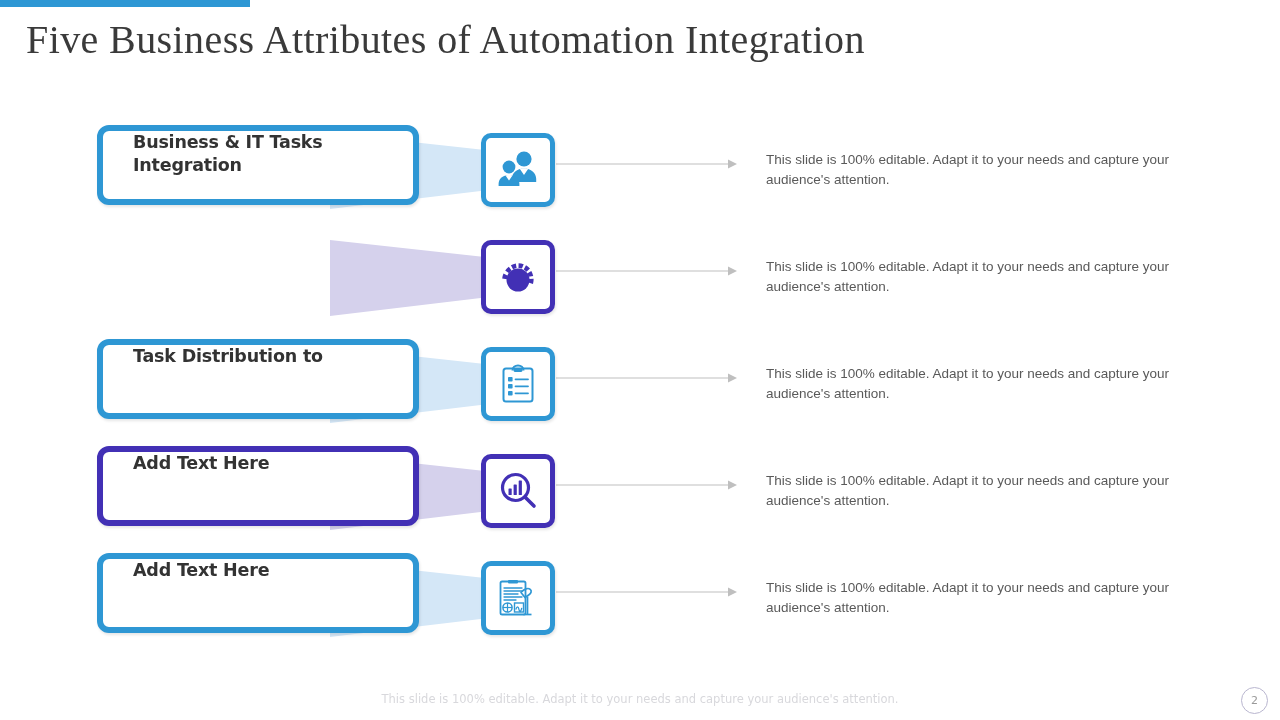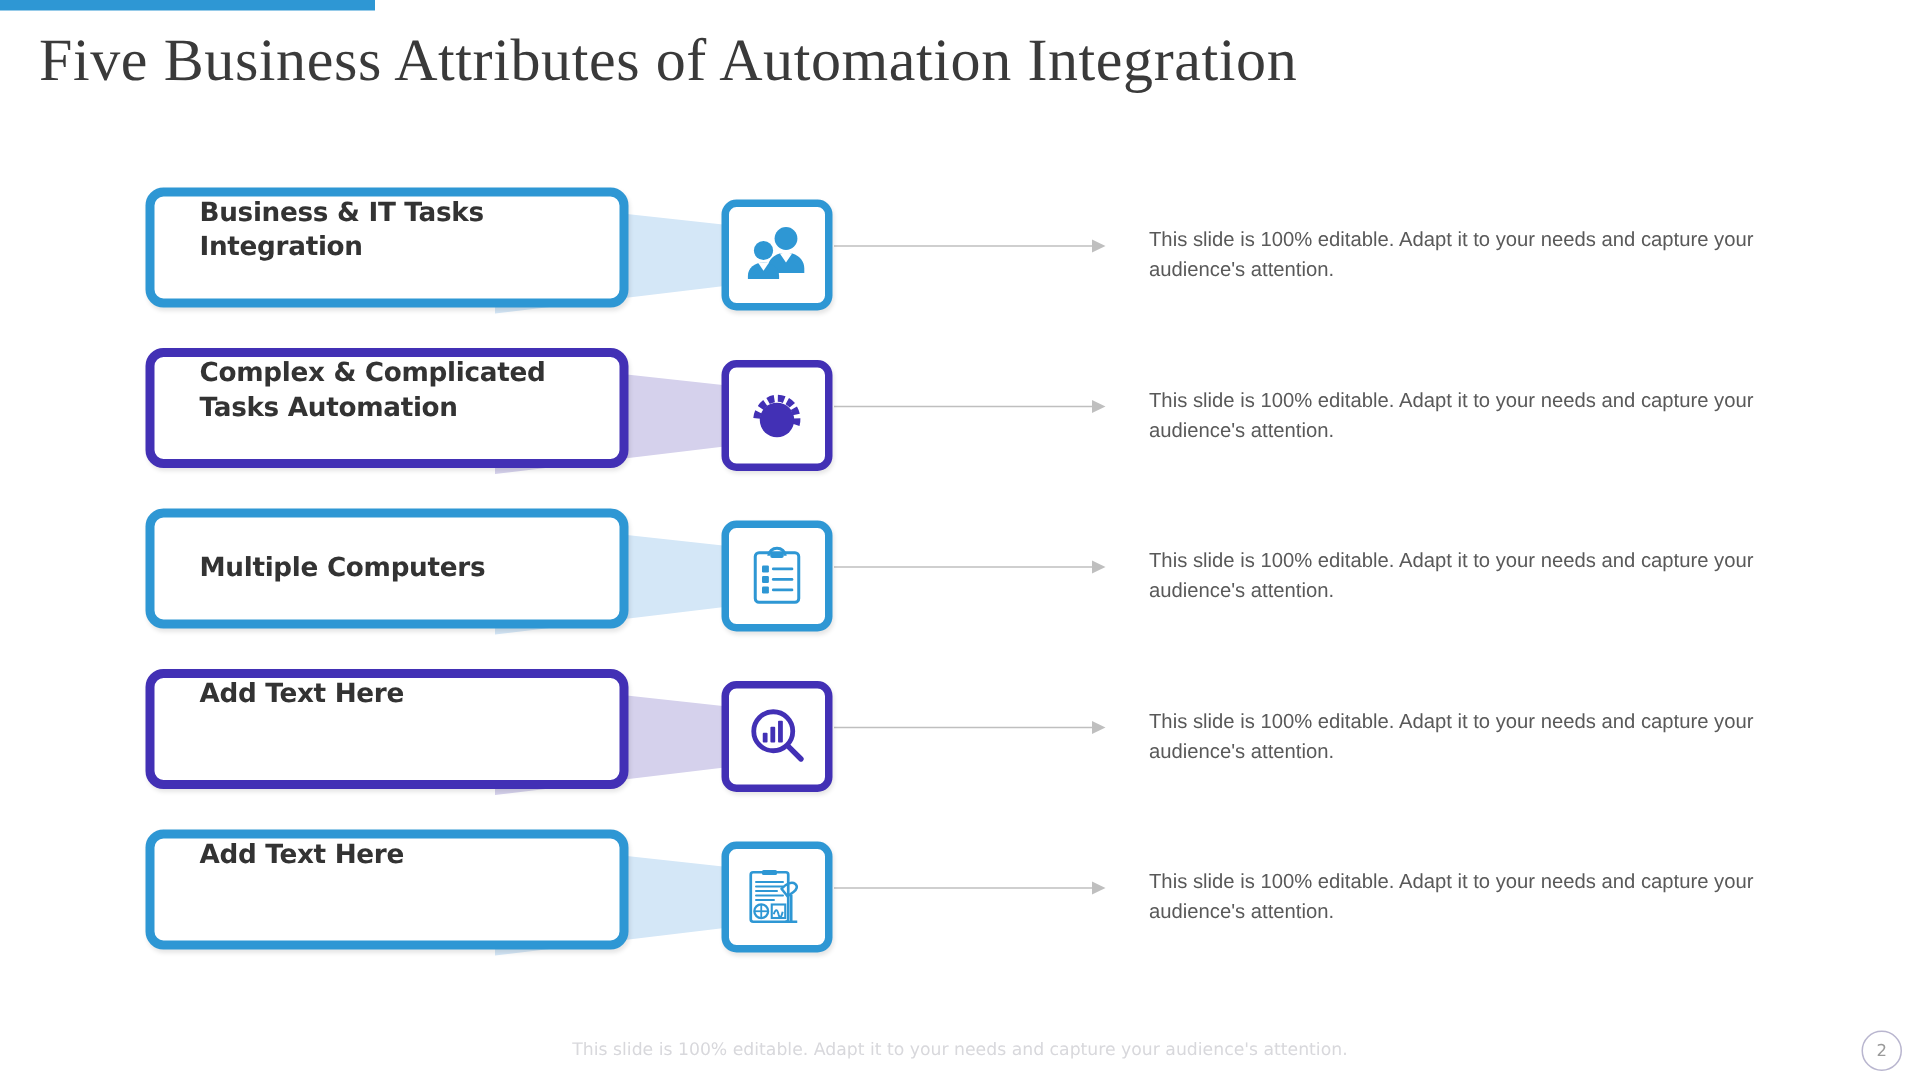--- a/index.html
+++ b/index.html
@@ -208,25 +208,20 @@
 
     <div class="body-copy">This slide is 100% editable. Adapt it to your needs and capture your audience's attention.</div>
   </div>
       <div class="row purple">
     <div class="ribbon">
           <svg width="200" height="92" viewBox="0 0 200 92">
     <path d="M0 8 L200 30 L200 60 L0 84 Z" fill="#D5D1EC"></path>
   </svg>
         </div>
 
-    <div class="label-box">
-      <div class="label-text">
-        <span>Complex &amp; Complicated</span><br><span>Tasks Automation</span>
-      </div>
-    </div>
 
     <div class="icon-tile">
       <span>
             <svg width="44" height="40" viewBox="0 0 44 40">
         <circle cx="22" cy="23" r="11.5" fill="#4230B5"></circle>
         <g fill="#4230B5">
           <path d="M6.2 21.6a16 16 0 0 1 1.3-5.1l4.3 2.2a11.4 11.4 0 0 0-.9 3.5z"></path>
           <path d="M9.2 13.6a16 16 0 0 1 3.6-3.9l2.8 3.9a11.4 11.4 0 0 0-2.5 2.7z"></path>
           <path d="M14.9 8.3a16 16 0 0 1 4.9-1.9l.8 4.7a11.4 11.4 0 0 0-3.4 1.3z"></path>
           <path d="M22.6 6.2a16 16 0 0 1 5.1 1l-1.8 4.4a11.4 11.4 0 0 0-3.4-.7z"></path>
@@ -247,21 +242,21 @@
   </div>
       <div class="row blue">
     <div class="ribbon">
           <svg width="200" height="92" viewBox="0 0 200 92">
     <path d="M0 8 L200 30 L200 60 L0 84 Z" fill="#D4E7F7"></path>
   </svg>
         </div>
 
     <div class="label-box">
       <div class="label-text">
-        <br><span>Multiple Computers</span>
+        <span>Task Distribution to</span><br>
       </div>
     </div>
 
     <div class="icon-tile">
       <span>
             <svg width="40" height="44" viewBox="0 0 40 44">
         <rect x="5.5" y="6.5" width="29" height="33" rx="2.5" fill="none" stroke="#2E97D4" stroke-width="2"></rect>
         <path d="M14.5 8.5c0-3 2.5-5 5.5-5s5.5 2 5.5 5" fill="none" stroke="#2E97D4" stroke-width="2"></path>
         <rect x="15.5" y="6" width="9" height="4" rx="1.4" fill="#2E97D4"></rect>
         <g fill="#2E97D4">

